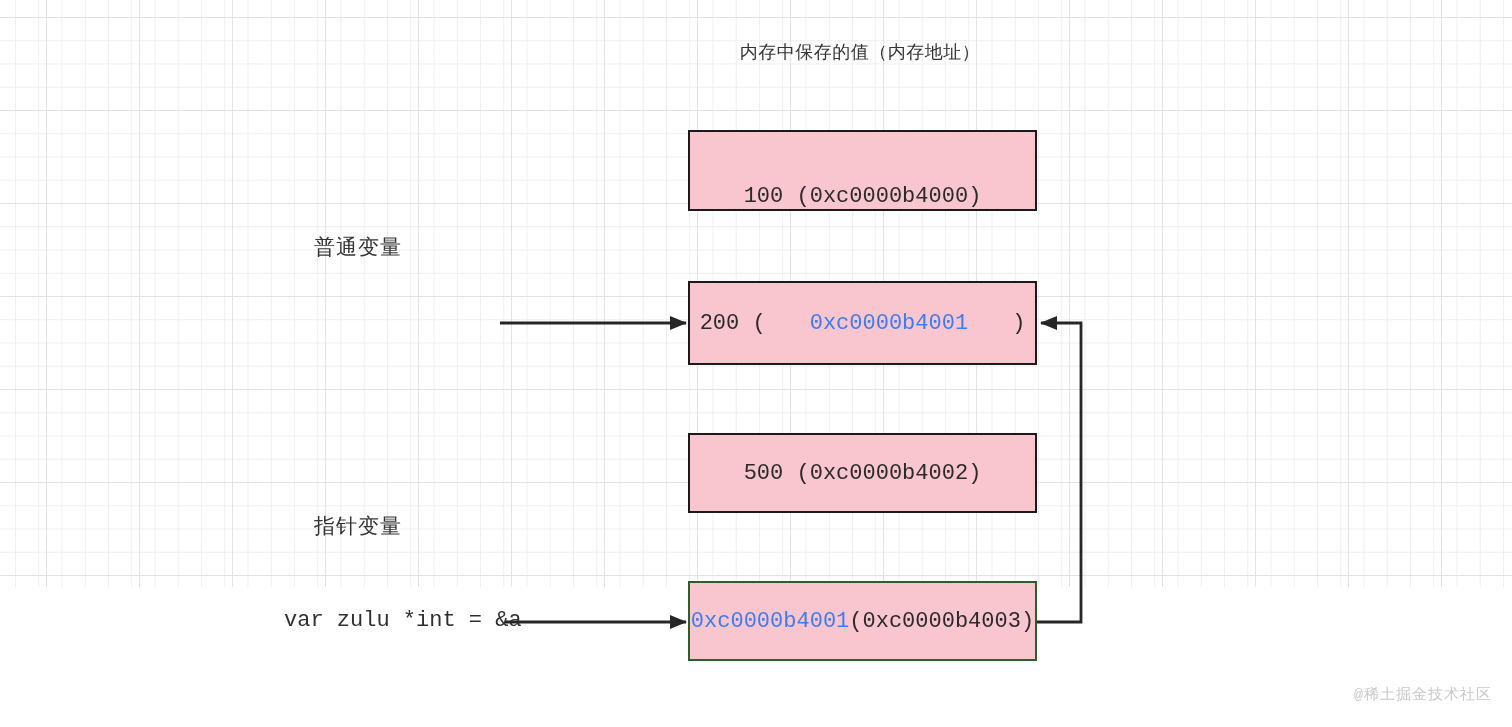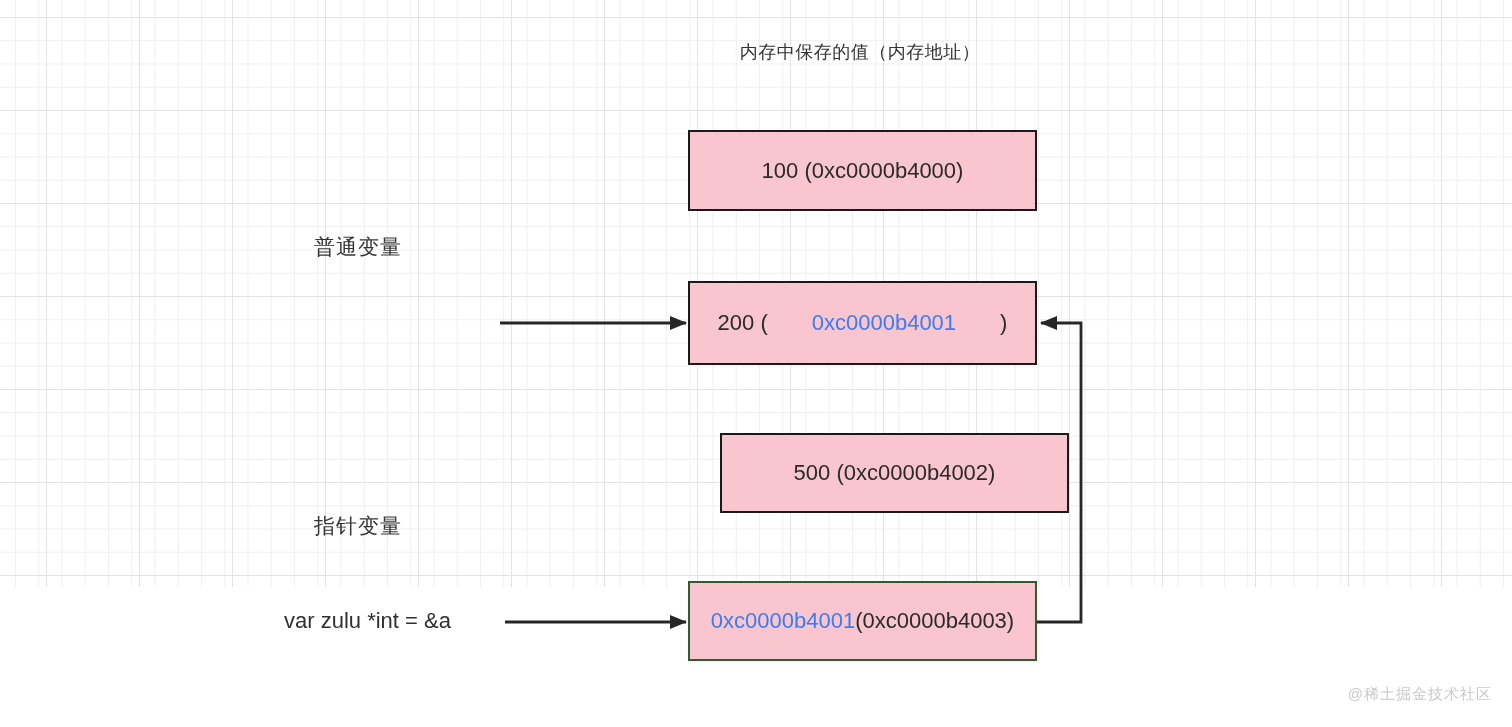--- a/index.html
+++ b/index.html
@@ -22,20 +22,21 @@
     width: 1512px;
     height: 587px;
     background-color: #ffffff;
     background-image:
       linear-gradient(to right, var(--grid-major) 1px, transparent 1px),
       linear-gradient(to bottom, var(--grid-major) 1px, transparent 1px),
       linear-gradient(to right, var(--grid-minor) 1px, transparent 1px),
       linear-gradient(to bottom, var(--grid-minor) 1px, transparent 1px);
     background-size: 93px 93px, 93px 93px, 23.25px 23.25px, 23.25px 23.25px;
     background-position: 46px 17px, 46px 17px, 15px 17px, 15px 17px;
+    font-family: Liberation Mono, monospace;
   }
 
   .title {
     position: absolute;
     left: 600px; top: 40px; width: 520px;
     text-align: center;
     font-size: 18px;
     color: #333333;
     letter-spacing: 0.5px;
   }
@@ -64,21 +65,21 @@
     width: 349px;
     background: var(--cell-fill);
     border: 2.5px solid var(--cell-border);
     display: flex;
     align-items: center;
     justify-content: center;
     font-size: 22px;
     color: #2a2a2a;
     white-space: nowrap;
   }
-  .cell.c0 { top: 130px; height: 81px; }
+  .cell.c0 { top: 130px; height: 81px; align-items: flex-end; }
   .cell.c1 { top: 281px; height: 84px; }
   .cell.c2 { top: 433px; height: 80px; }
   .cell.c3 { top: 581px; height: 80px; border-color: var(--pointer-border); }
 
   .overlay {
     position: absolute;
     left: 0; top: 0;
     width: 1512px; height: 727px;
     pointer-events: none;
   }
@@ -110,21 +111,21 @@
       <span class="addr">0xc0000b4000</span>
       <span>)</span>
   </div>
 
   <div class="cell c1" style="border-color: rgb(26, 26, 26); gap: 44px;">
     <span>200 (</span>
       <span class="addr" style="color: rgb(59, 125, 240);">0xc0000b4001</span>
       <span>)</span>
   </div>
 
-  <div class="cell c2" style="border-color: rgb(26, 26, 26); margin-left: 32px;">
+  <div class="cell c2" style="border-color: rgb(26, 26, 26);">
     <span>500 (</span>
       <span class="addr">0xc0000b4002</span>
       <span>)</span>
   </div>
 
   <div class="cell c3" style="border-color: rgb(45, 95, 45);">
     <span></span>
       <span class="addr" style="color: rgb(59, 125, 240);">0xc0000b4001</span>
       <span>(0xc0000b4003)</span>
   </div>

